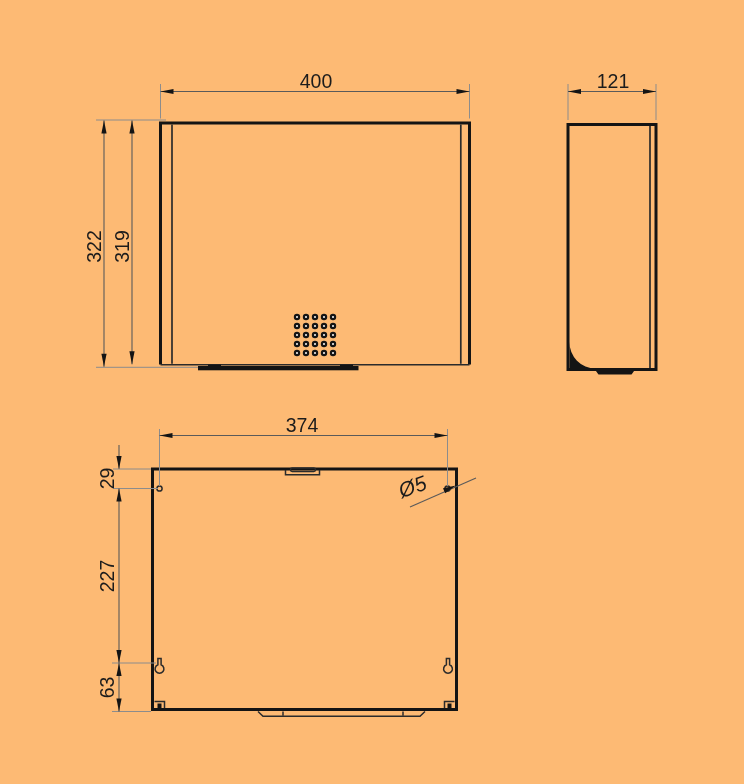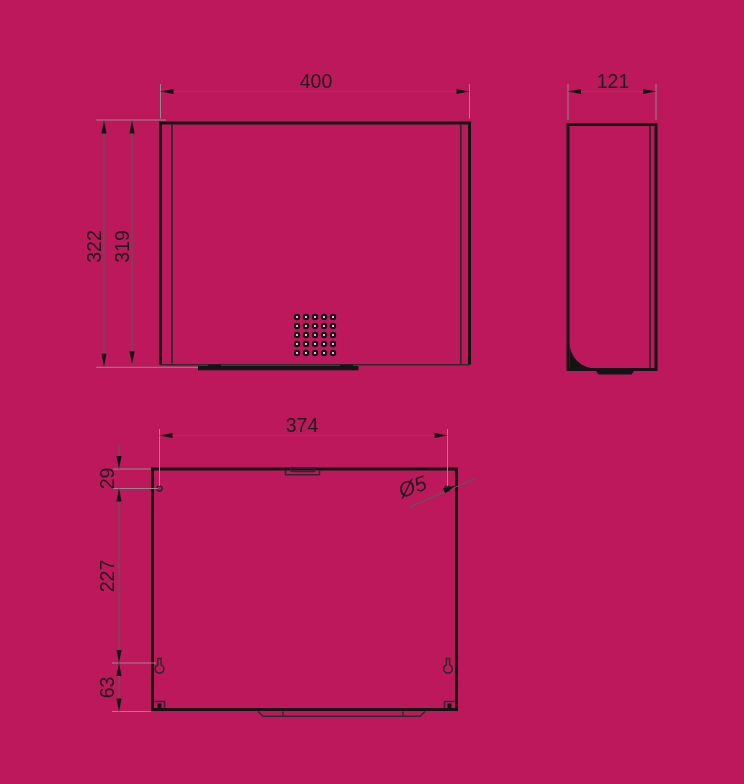--- a/index.html
+++ b/index.html
@@ -1,16 +1,16 @@
 <!DOCTYPE html>
 <html><head>
 <meta charset="utf-8">
 <style>
   html,body{margin:0;padding:0;background:#ffffff;}
-  .canvas{position:relative;width:744px;height:784px;background:#be185d;overflow:hidden;
+  .canvas{position:relative;width:744px;height:784px;background:#fdba74;overflow:hidden;
           font-family:"Liberation Sans", sans-serif;}
   svg{display:block;}
   text{font-family:"Liberation Sans", sans-serif;fill:#1c1c1c;}
   .dimtext{font-size:19.5px;}
   .diatext{font-size:21px;font-style:italic;}
   .outline{stroke:#141414;stroke-width:3;fill:none;}
   .fold{stroke:#2b2b2b;stroke-width:1.7;fill:none;}
   .thin{stroke:#2b2b2b;stroke-width:1.5;fill:none;}
   .dimline{stroke:#5a5a5a;stroke-width:1.1;fill:none;}
   .extline{stroke:#8c8c8c;stroke-width:1;fill:none;}

